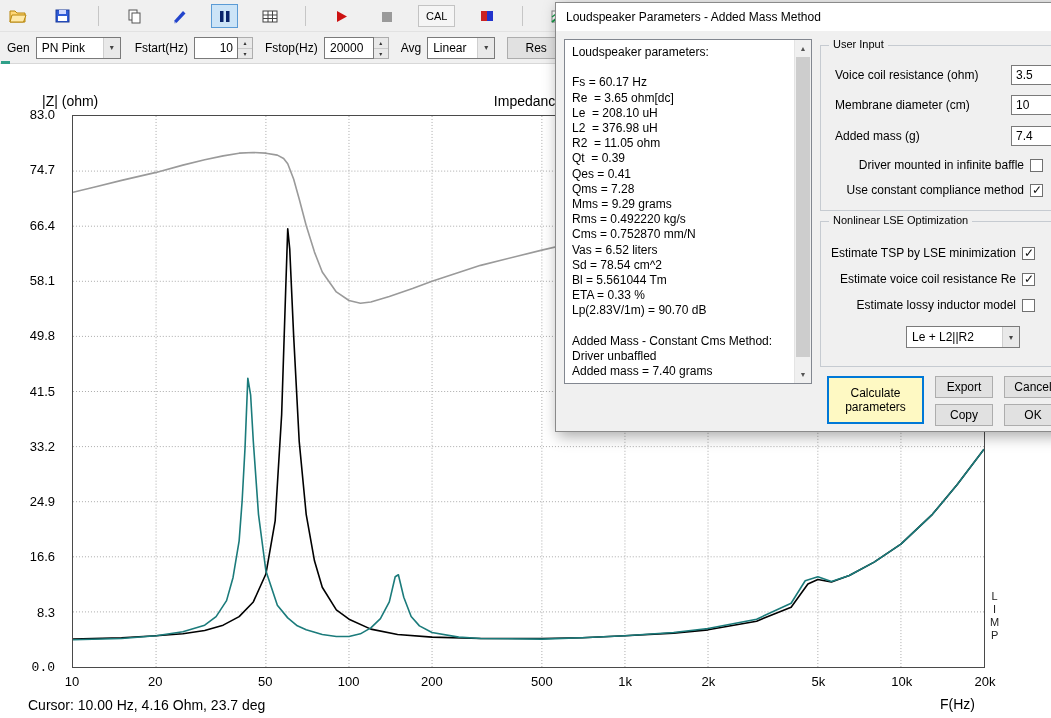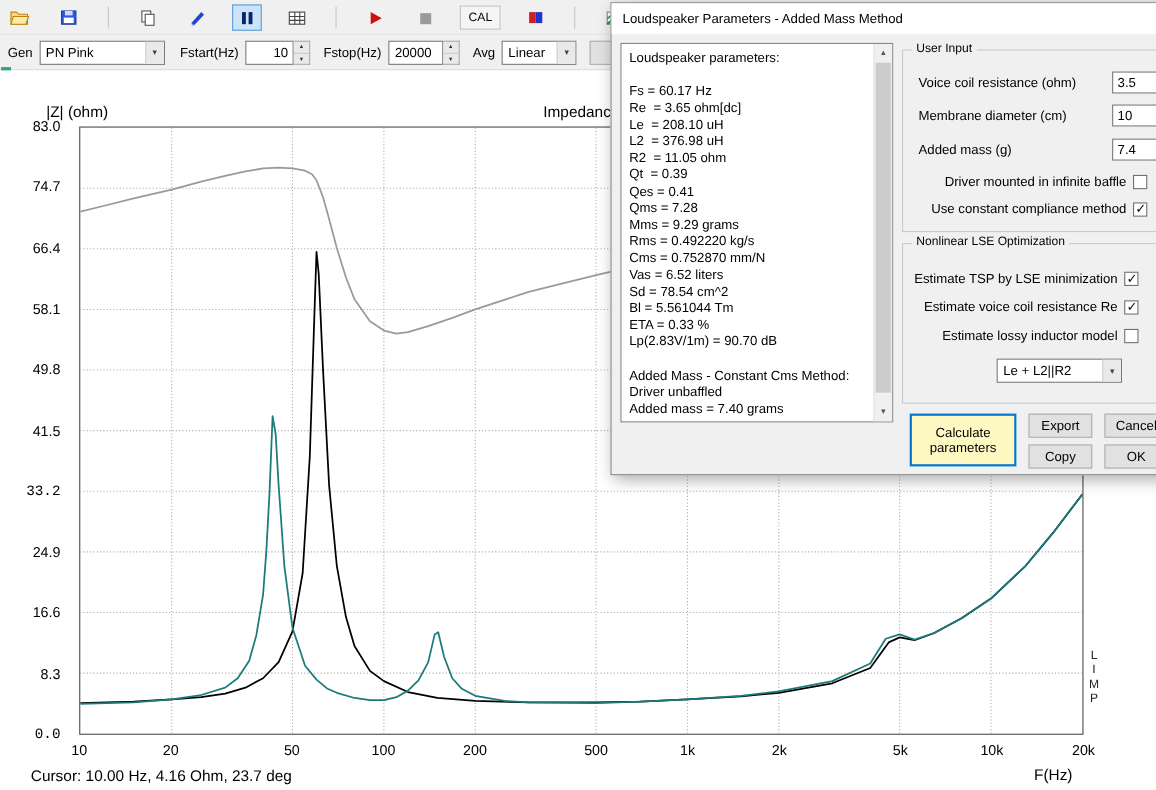--- a/index.html
+++ b/index.html
@@ -151,21 +151,21 @@
       </svg>
   </button>
   <button class="tbtn textbtn">RLC</button>
   <span class="sep"></span>
   <button class="tbtn textbtn bluetext">Mag</button>
   <button class="tbtn textbtn bluetext active">M+P</button>
 </div>
 
 <div class="tb2">
   <span class="lbl">Gen</span>
-  <div class="combo" style="width:114px;margin-left:6px">
+  <div class="combo" style="width:85px;margin-left:6px">
     <span>PN Pink</span>
     <span class="combo-btn">▾</span>
   </div>
   <span class="lbl" style="margin-left:14px">Fstart(Hz)</span>
   <div class="spinbox" style="margin-left:6px">
     <input value="10" style="">
     <span class="spin">
         <em>▴</em>
         <em>▾</em>
       </span>
@@ -211,21 +211,21 @@
     <line x1="0" x2="913" y1="55.30000000000001" y2="55.30000000000001" class="gridline"></line>
     <polyline points="0.0,525.0 48.7,523.7 83.3,521.7 110.1,519.7 132.0,516.4 150.5,511.0 166.5,502.4 180.7,487.7 193.3,459.7 202.6,406.4 209.1,299.8 213.2,173.2 215.2,113.3 217.2,133.3 221.1,219.9 226.7,326.5 233.7,399.8 242.0,446.4 249.8,473.0 263.9,495.7 276.6,505.0 298.5,515.0 325.3,520.4 359.8,523.0 408.5,524.4 469.9,524.4 510.3,523.7 553.2,521.7 601.9,519.0 636.4,515.7 685.1,507.0 719.7,493.0 736.5,469.7 746.5,465.1 760.1,467.7 778.0,461.1 802.9,447.7 829.7,429.7 861.3,399.8 886.2,369.8 913.0,334.5" fill="none" stroke="#000000" stroke-width="1.6" stroke-linejoin="round"></polyline>
     <polyline points="0.0,525.7 48.7,524.4 83.3,521.7 110.1,517.7 132.0,511.0 143.4,502.4 153.9,486.4 160.4,463.1 166.5,426.4 169.5,386.4 172.4,333.1 175.2,263.2 178.0,279.8 180.7,326.5 185.9,399.8 193.3,456.4 204.8,491.0 215.2,503.7 224.8,511.7 233.7,515.7 249.8,520.4 263.9,522.4 276.6,522.4 288.0,519.7 298.5,513.7 308.1,504.4 317.0,487.7 322.9,462.4 326.1,460.4 331.5,483.0 338.9,502.4 347.2,511.7 359.8,518.4 386.6,523.0 408.5,524.4 469.9,525.0 510.3,523.7 553.2,521.7 601.9,518.4 636.4,514.4 685.1,505.0 719.7,489.0 733.8,466.4 746.5,462.4 760.1,467.1 778.0,461.1 802.9,447.7 829.7,429.7 861.3,399.8 886.2,369.8 913.0,334.5" fill="none" stroke="#1b7b7b" stroke-width="1.6" stroke-linejoin="round"></polyline>
     <polyline points="0.0,76.6 21.9,71.3 48.7,64.6 83.3,56.6 110.1,49.3 132.0,44.0 150.5,40.0 166.5,37.3 180.7,36.6 193.3,37.3 204.8,39.3 211.1,42.6 215.2,48.0 221.1,63.3 226.7,83.3 233.7,109.9 242.0,136.6 249.8,156.6 263.9,176.6 276.6,185.2 288.0,187.9 298.5,186.6 317.0,181.2 340.3,173.2 359.8,165.9 408.5,149.9 469.9,134.6 510.3,125.3 553.2,115.9 601.9,107.3 636.4,101.9 685.1,95.3 746.5,88.6 786.9,85.3 829.7,82.6 870.2,82.0 913.0,85.3" fill="none" stroke="#9a9a9a" stroke-width="1.6" stroke-linejoin="round"></polyline>
   </svg>
 <div id="y-ticks">
     <div class="ytick" style="left: 0px; top: 660px; font-family: Liberation Mono, monospace;">0.0</div>
     <div class="ytick" style="left: 0px; top: 604.7px;">8.3</div>
     <div class="ytick" style="left: 0px; top: 549.4px;">16.6</div>
     <div class="ytick" style="left: 0px; top: 494.1px;">24.9</div>
-    <div class="ytick" style="left: 0px; top: 438.8px; font-family: Liberation Mono, monospace;">33.2</div>
+    <div class="ytick" style="left: 0px; top: 438.8px;">33.2</div>
     <div class="ytick" style="left: 0px; top: 383.5px;">41.5</div>
     <div class="ytick" style="left: 0px; top: 328.2px;">49.8</div>
     <div class="ytick" style="left: 0px; top: 272.9px;">58.1</div>
     <div class="ytick" style="left: 0px; top: 217.6px;">66.4</div>
     <div class="ytick" style="left: 0px; top: 162.3px;">74.7</div>
     <div class="ytick" style="left: 0px; top: 107px;">83.0</div>
   </div>
 <div id="x-ticks">
     <div class="xtick" style="left: 42px; top: 674px;">10</div>
     <div class="xtick" style="left: 125.259px; top: 674px;">20</div>

